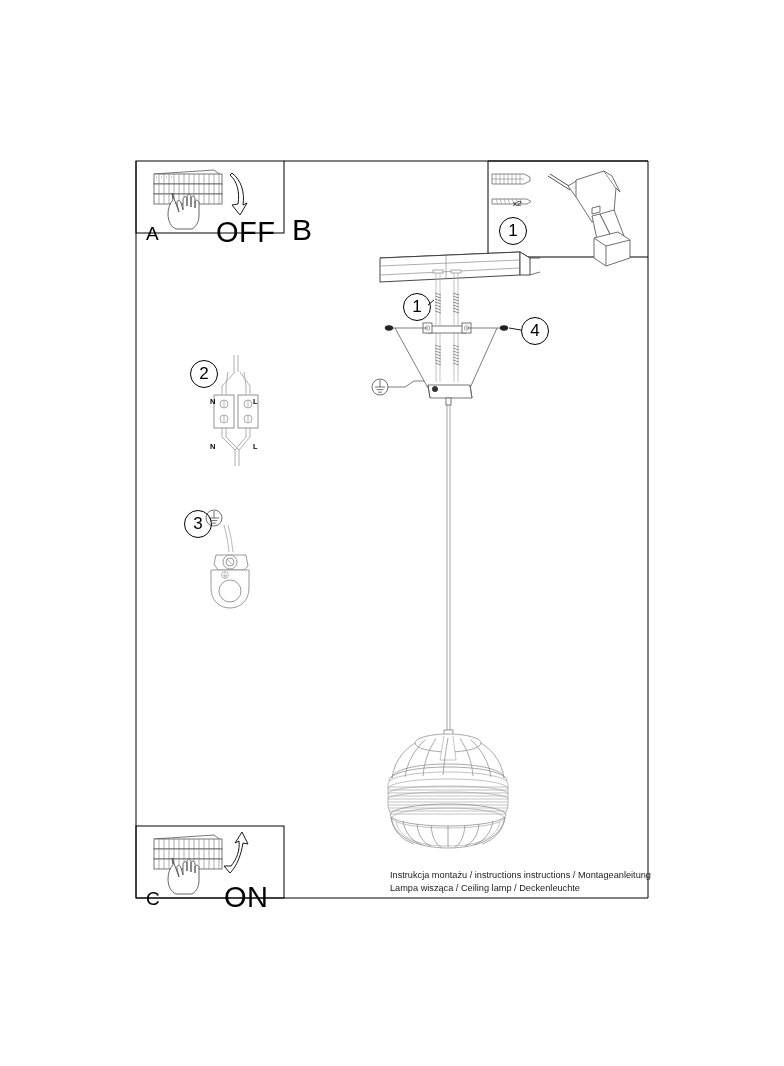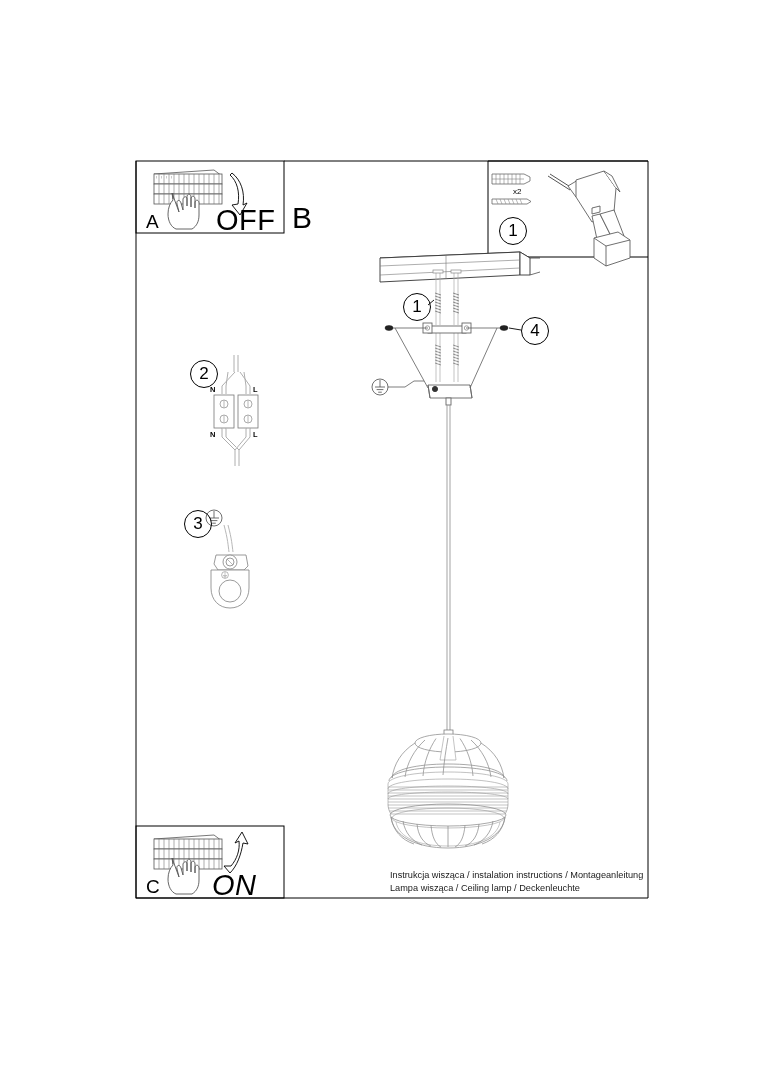--- a/index.html
+++ b/index.html
@@ -22,20 +22,21 @@
   }
   #sheet svg {
     display: block;
   }
   .lbl {
     position: absolute;
     color: #000;
     font-family: "Liberation Sans", sans-serif;
     white-space: pre;
     line-height: 1;
+    margin-top: 12px;
   }
   .big-letter {
     font-size: 30px;
     font-weight: 400;
   }
   .panel-letter {
     font-size: 19px;
     font-weight: 400;
   }
   .onoff {
@@ -552,21 +553,21 @@
 </div>
 
 <div class="lbl panel-letter" style="left:146px; top:212px;">A</div>
 
 <div class="lbl onoff" style="left:216px; top:206px;">OFF</div>
 
 <div class="lbl big-letter" style="left:292px; top:203px;">B</div>
 
 <div class="lbl panel-letter" style="left:146px; top:877px;">C</div>
 
-<div class="lbl onoff" style="left:212px; top:871px;font-style:italic;">ON</div>
+<div class="lbl onoff" style="left:224px; top:871px;">ON</div>
 
 <div class="lbl tiny" style="left:513px; top:188px;">x2</div>
 
 <div class="num-circle" style="left:499px; top:217px; width:26px; height:26px;">
   <span>1</span>
 </div>
 
 <div class="num-circle" style="left:190px; top:360px; width:26px; height:26px;">
   <span>2</span>
 </div>
@@ -581,14 +582,14 @@
 
 <div class="num-circle" style="left:521px; top:317px; width:26px; height:26px;">
   <span>4</span>
 </div>
 
 <div class="lbl nl" style="left:210px; top:386px;">N</div>
 <div class="lbl nl" style="left:253px; top:386px;">L</div>
 <div class="lbl nl" style="left:210px; top:431px;">N</div>
 <div class="lbl nl" style="left:253px; top:431px;">L</div>
 
-<div class="footer-text" style="left:390px; top:869px;">Instrukcja wisząca / instalation instructions / Montageanleitung</div>
+<div class="footer-text" style="left:390px; top:869px;">Instrukcja montażu / instructions instructions / Montageanleitung</div>
 <div class="footer-text" style="left:390px; top:882px;text-align:right;">Lampa wisząca / Ceiling lamp / Deckenleuchte</div>
 
 </body></html>

